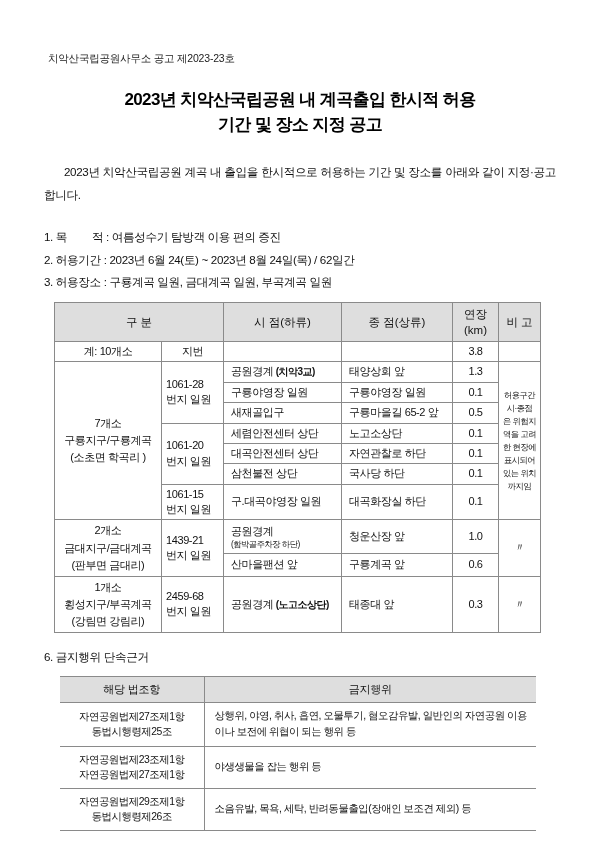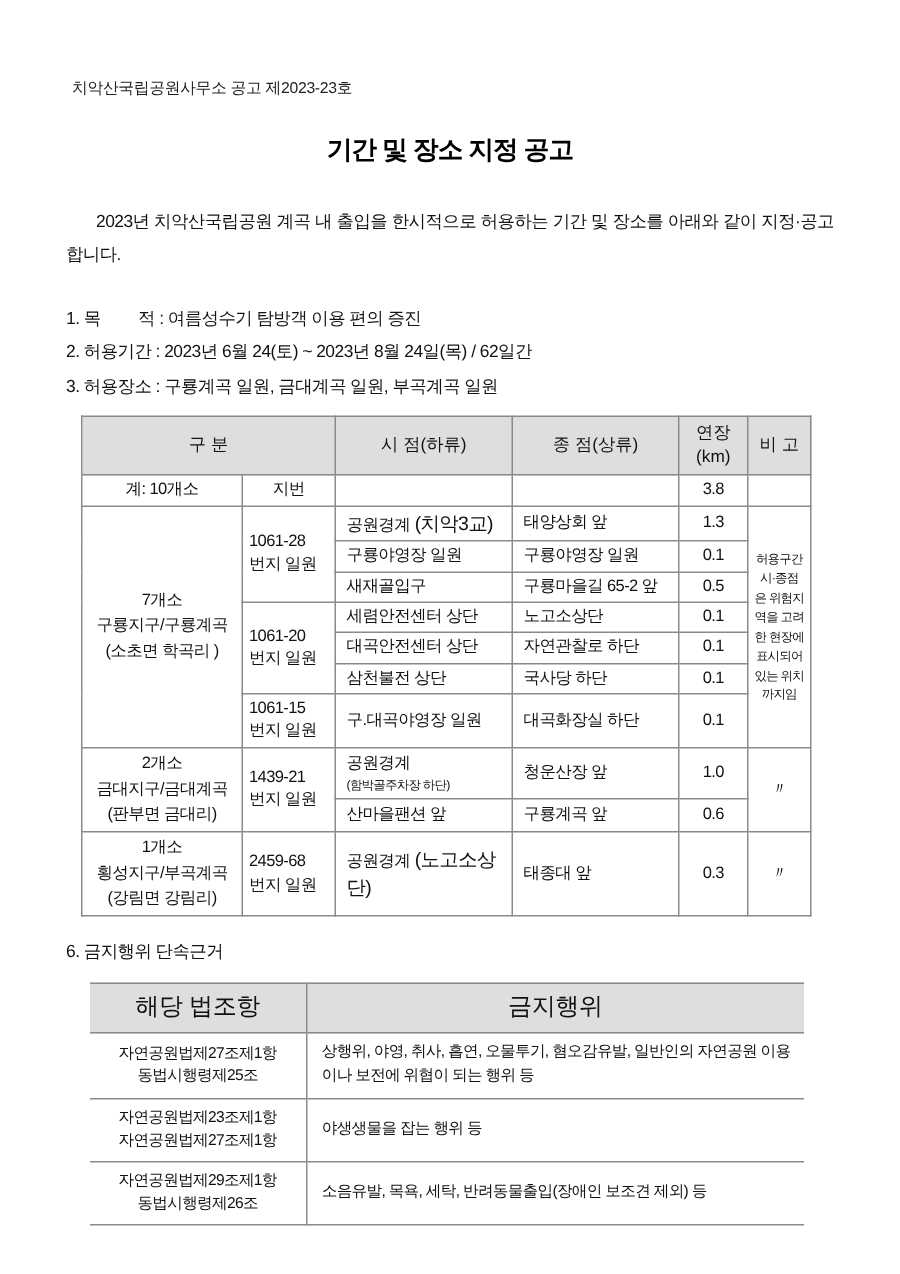--- a/index.html
+++ b/index.html
@@ -96,21 +96,21 @@
   }
   thead th {
     background: #dedede;
     text-align: center;
     font-size: 11.5px;
     letter-spacing: 0px;
     padding: 3px 2px;
   }
   .c { text-align: center; }
   .l { text-align: left; padding-left: 7px; }
-  .sub { font-size: 13px; letter-spacing: -0.5px; }
+  .sub { font-size: 10px; letter-spacing: -0.5px; font-weight: bold; }
   .sub-block { display: block; font-size: 8.3px; letter-spacing: -0.5px; line-height: 1.3; }
   .remark-cell {
     font-size: 8.3px;
     line-height: 1.55;
     letter-spacing: -0.5px;
     text-align: center;
     color: #111;
   }
   .ditto { font-size: 11px; }
   .grp {
@@ -127,39 +127,40 @@
     padding: 5px 6px;
     font-size: 10.4px;
     letter-spacing: -0.45px;
     line-height: 1.55;
   }
   .tbl2 thead th {
     background: #dedede;
     border-top: 1px solid #8a8a8a;
     border-bottom: 1px solid #8a8a8a;
     text-align: center;
-    font-size: 16px;
+    font-size: 11px;
     letter-spacing: -0.2px;
     padding: 4px 6px;
   }
   .tbl2 .divcol {
     border-right: 1px solid #8a8a8a;
     text-align: center;
   }
   .tbl2 .act-cell { text-align: center; line-height: 1.5; }
   .tbl2 .ban-cell { text-align: left; padding-left: 10px; }
 </style>
 </head>
 <body>
 
 <div class="page">
 
   <div class="doc-number">치악산국립공원사무소 공고 제2023-23호</div>
 
   <div class="title-block">
+    <div class="title-line">2023년 치악산국립공원 내 계곡출입 한시적 허용</div>
     <div class="title-line">기간 및 장소 지정 공고</div>
   </div>
 
   <p class="intro"><span class="indent"></span><span>2023년 치악산국립공원 계곡 내 출입을 한시적으로 허용하는 기간 및 장소를 아래와 같이 지정·공고합니다.</span></p>
 
   <div class="spacer-6"></div>
 
   <div class="item">
     <span>1.</span>
     <span>목</span>

